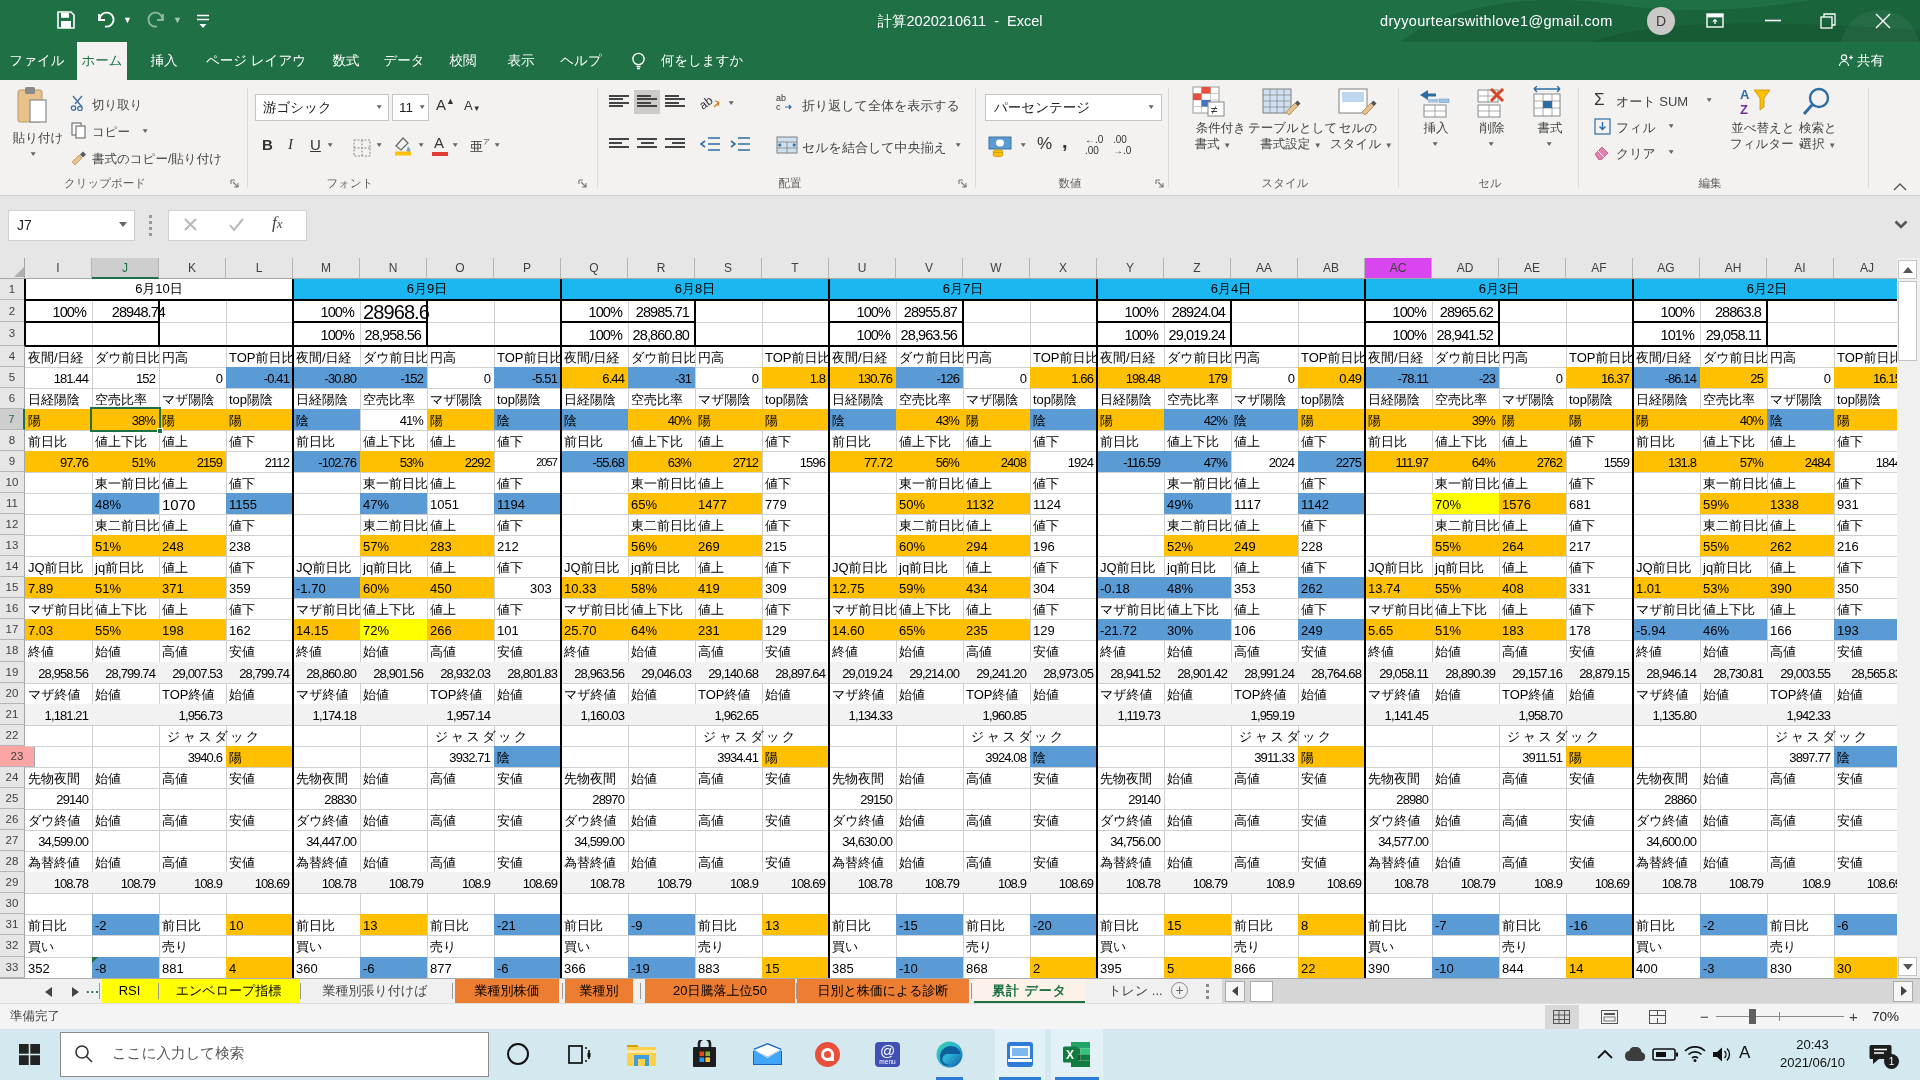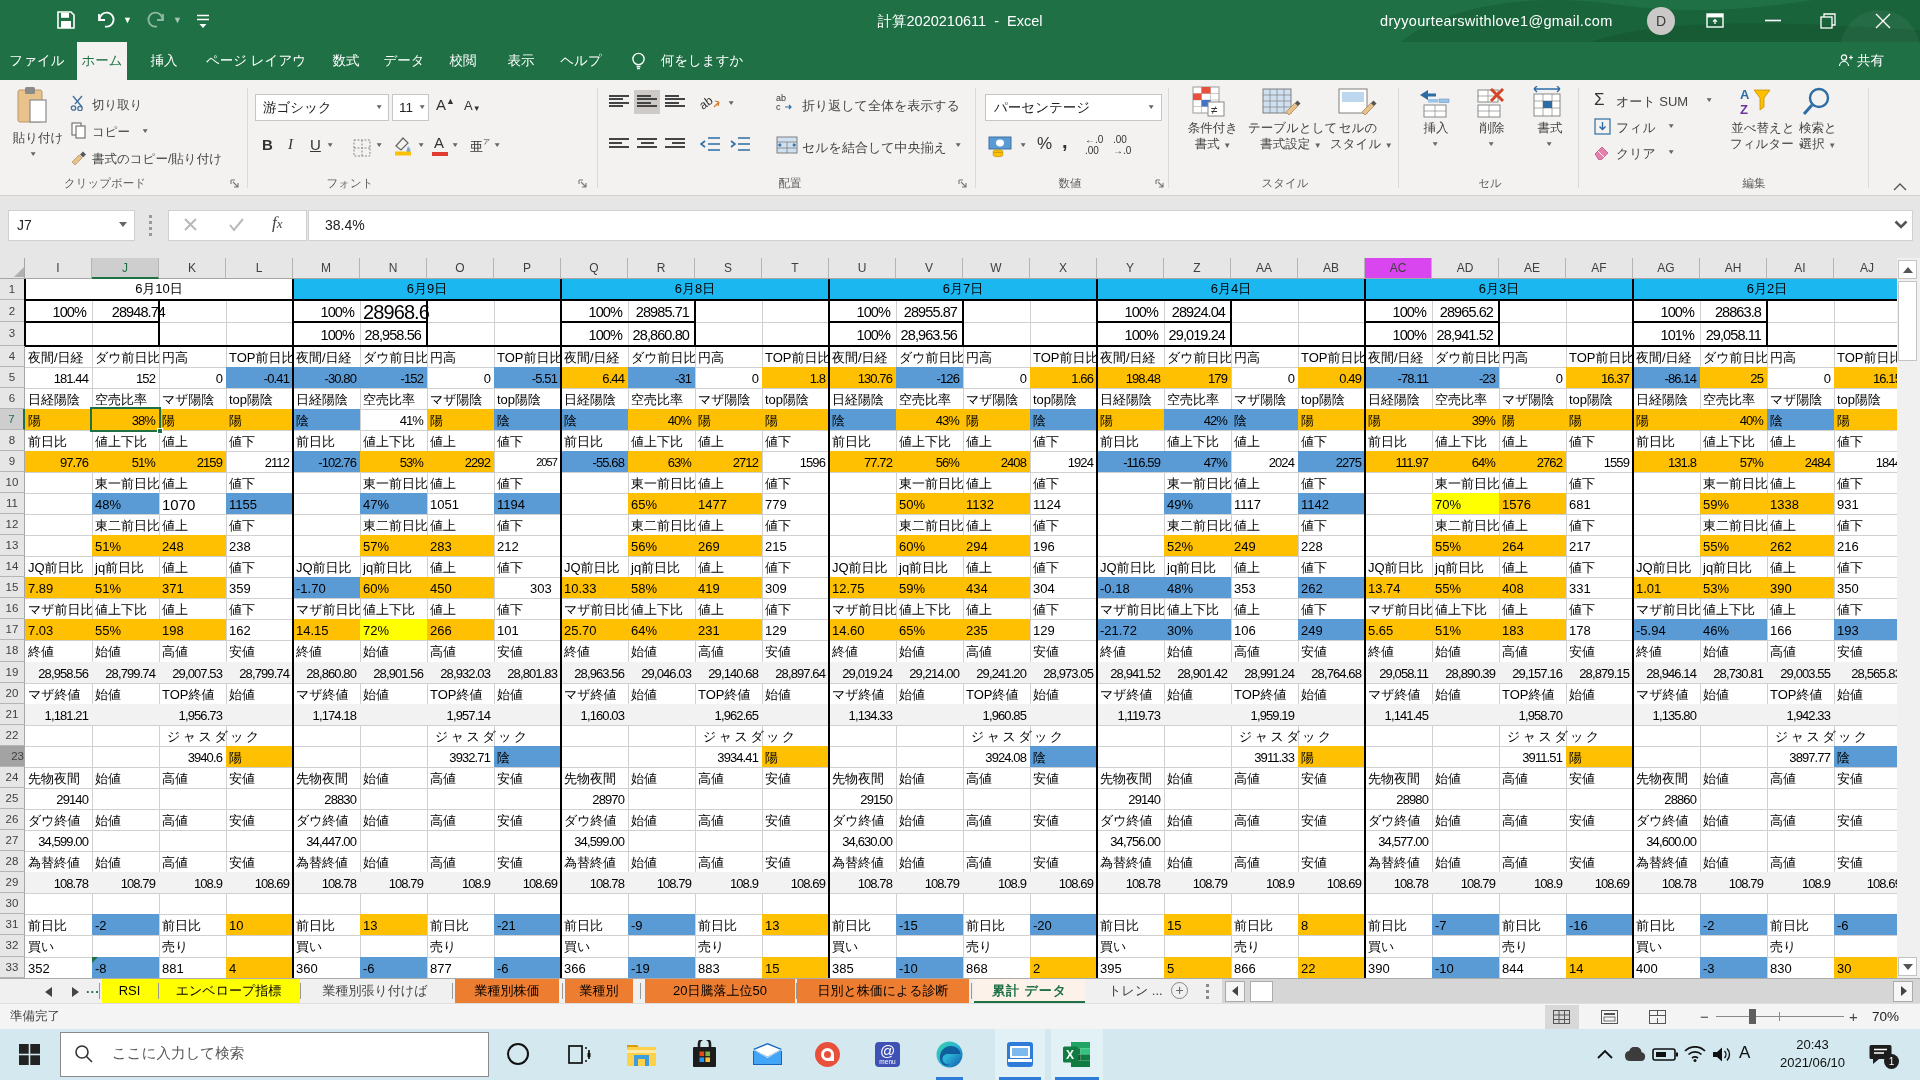--- a/index.html
+++ b/index.html
@@ -239,21 +239,21 @@
   </svg>
 <svg class="abs" style="left:1192px;top:86px" width="36" height="34" viewBox="0 0 36 34">
     <rect x="1" y="1" width="26" height="26" fill="#fff" stroke="#999" stroke-width="1"></rect>
     <path d="M1 7.5 h26 M1 14 h26 M1 20.5 h26 M9.5 1 v26 M18.5 1 v26" stroke="#bbb" stroke-width="0.8"></path>
     <rect x="9.5" y="1" width="9" height="6.5" fill="#e8503c"></rect>
     <rect x="1" y="7.5" width="8.5" height="6.5" fill="#e8503c"></rect>
     <rect x="9.5" y="14" width="9" height="6.5" fill="#4472c4"></rect>
     <rect x="16" y="16" width="16" height="14" fill="#fff" stroke="#888" stroke-width="1"></rect>
     <text x="19" y="28" font-size="12" fill="#333">≠</text>
   </svg>
-<div class="ric" style="left:1180px;top:120px;width:66px;text-align:center">条件付き</div>
+<div class="ric" style="left:1180px;top:120px;width:66px;text-align:right">条件付き</div>
 <div class="ric" style="left:1180px;top:136px;width:66px;text-align:center">書式 <span style="font-size:8px;color:#666">▼</span></div>
 <svg class="abs" style="left:1262px;top:86px" width="40" height="34" viewBox="0 0 40 34">
     <rect x="1" y="3" width="28" height="24" fill="#cfe0f1" stroke="#7f7f7f" stroke-width="1"></rect>
     <path d="M1 9 h28 M1 15 h28 M1 21 h28 M8 3 v24 M15 3 v24 M22 3 v24" stroke="#7f7f7f" stroke-width="0.7"></path>
     <path d="M24 26 l9 -9 3 3 -9 9 z" fill="#e8c28a" stroke="#a88757" stroke-width="0.8"></path>
     <path d="M33 17 l2.5 -2.5 3 3 -2.5 2.5 z" fill="#555"></path>
   </svg>
 <div class="ric" style="left:1248px;top:120px;width:86px;text-align:center">テーブルとして</div>
 <div class="ric" style="left:1248px;top:136px;width:86px;text-align:center">書式設定 <span style="font-size:8px;color:#666">▼</span></div>
 <svg class="abs" style="left:1338px;top:86px" width="40" height="34" viewBox="0 0 40 34">
@@ -313,37 +313,36 @@
     <path d="M14 4 h16 l-6 8 v9 l-4 3 v-12 z" fill="#fec000" stroke="#c49000" stroke-width="0.8"></path>
   </svg>
 <div class="ric" style="left:1730px;top:120px;width:66px;text-align:center">並べ替えと</div>
 <div class="ric" style="left:1730px;top:136px;width:66px;text-align:center">フィルター <span style="font-size:8px;color:#666">▼</span></div>
 <svg class="abs" style="left:1800px;top:86px" width="34" height="32" viewBox="0 0 34 32">
     <circle cx="19" cy="12" r="9" fill="none" stroke="#2d6da4" stroke-width="2.4"></circle>
     <path d="M12 19 L4 28" stroke="#2d6da4" stroke-width="3"></path>
   </svg>
 <div class="ric" style="left:1790px;top:120px;width:56px;text-align:center">検索と</div>
 <div class="ric" style="left:1790px;top:136px;width:56px;text-align:center">選択 <span style="font-size:8px;color:#666">▼</span></div>
-<div class="grplbl" style="left:1704px;top:176px;width:100px">編集</div>
+<div class="grplbl" style="left:1660px;top:176px;width:100px">編集</div>
 <svg class="abs" style="left:1893px;top:182px" width="14" height="9" viewBox="0 0 14 9">
     <path d="M1 8 L7 2 L13 8" stroke="#555" stroke-width="1.4" fill="none"></path>
   </svg>
 <div class="abs" id="fbar">
 <div class="abs" style="left:8px;top:14px;width:127px;height:31px;background:#fff;border:1px solid #d0d0d0;font-size:14px;color:#222;line-height:29px;padding-left:8px">J7</div>
 <div class="abs" style="left:119px;top:26px;width:0;height:0;border-left:4.5px solid transparent;border-right:4.5px solid transparent;border-top:5px solid #666"></div>
 <div class="abs" style="left:149px;top:19px;width:3px;height:21px;background:repeating-linear-gradient(#9a9a9a 0 3px,transparent 3px 6px)"></div>
 <div class="abs" style="left:168px;top:14px;width:139px;height:31px;background:#fff;border:1px solid #d0d0d0"></div>
 <svg class="abs" style="left:183px;top:21px" width="15" height="15" viewBox="0 0 15 15">
       <path d="M2 2 L13 13 M13 2 L2 13" stroke="#b8b8b8" stroke-width="2"></path>
     </svg>
 <svg class="abs" style="left:228px;top:21px" width="17" height="15" viewBox="0 0 17 15">
       <path d="M2 8 L6 13 L15 2" stroke="#b8b8b8" stroke-width="2" fill="none"></path>
     </svg>
 <div class="abs" style="left:272px;top:17px;font-size:17px;font-style:italic;font-family:'Liberation Serif',serif;color:#444">f<span style="font-size:13px">x</span></div>
-<div class="abs" style="left:308px;top:14px;width:1605px;height:31px;background:#fff;border:1px solid #d0d0d0;font-size:14px;color:#222;line-height:29px;padding-left:16px">38.4%</div>
 <svg class="abs" style="left:1894px;top:24px" width="14" height="9" viewBox="0 0 14 9">
       <path d="M1.5 1.5 L7 7 L12.5 1.5" stroke="#555" stroke-width="2.6" fill="none"></path>
     </svg>
 </div>
 <div class="abs" id="grid">
 <div class="hdr" style="left:0;top:0;width:25px;height:21px;border-right:1px solid #a6a6a6;border-bottom:1px solid #a6a6a6"></div>
 <div class="abs" style="left:14px;top:9px;width:0;height:0;border-left:10px solid transparent;border-bottom:10px solid #b0b0b0"></div>
 <div class="hdr" style="left:25px;top:0;width:67px;height:21px;line-height:20px;background:#e6e6e6;color:#3f3f3f;border-right:1px solid #b5b5b5;border-bottom:1px solid #a6a6a6">I</div>
 <div class="hdr" style="left:92px;top:0;width:67px;height:21px;line-height:20px;background:#cecece;color:#1e7145;border-right:1px solid #b5b5b5;border-bottom:2px solid #1e7145">J</div>
 <div class="hdr" style="left:159px;top:0;width:67px;height:21px;line-height:20px;background:#e6e6e6;color:#3f3f3f;border-right:1px solid #b5b5b5;border-bottom:1px solid #a6a6a6">K</div>
@@ -387,21 +386,21 @@
 <div class="hdr" style="left:0;top:277.13px;width:25px;height:21.07px;line-height:21.07px;background:#e6e6e6;color:#3f3f3f;font-size:11.5px;border-right:1px solid #a6a6a6;border-bottom:1px solid #b5b5b5;text-align:center">13</div>
 <div class="hdr" style="left:0;top:298.20px;width:25px;height:21.07px;line-height:21.07px;background:#e6e6e6;color:#3f3f3f;font-size:11.5px;border-right:1px solid #a6a6a6;border-bottom:1px solid #b5b5b5;text-align:center">14</div>
 <div class="hdr" style="left:0;top:319.27px;width:25px;height:21.07px;line-height:21.07px;background:#e6e6e6;color:#3f3f3f;font-size:11.5px;border-right:1px solid #a6a6a6;border-bottom:1px solid #b5b5b5;text-align:center">15</div>
 <div class="hdr" style="left:0;top:340.34px;width:25px;height:21.07px;line-height:21.07px;background:#e6e6e6;color:#3f3f3f;font-size:11.5px;border-right:1px solid #a6a6a6;border-bottom:1px solid #b5b5b5;text-align:center">16</div>
 <div class="hdr" style="left:0;top:361.41px;width:25px;height:21.07px;line-height:21.07px;background:#e6e6e6;color:#3f3f3f;font-size:11.5px;border-right:1px solid #a6a6a6;border-bottom:1px solid #b5b5b5;text-align:center">17</div>
 <div class="hdr" style="left:0;top:382.48px;width:25px;height:21.07px;line-height:21.07px;background:#e6e6e6;color:#3f3f3f;font-size:11.5px;border-right:1px solid #a6a6a6;border-bottom:1px solid #b5b5b5;text-align:center">18</div>
 <div class="hdr" style="left:0;top:403.55px;width:25px;height:21.07px;line-height:21.07px;background:#e6e6e6;color:#3f3f3f;font-size:11.5px;border-right:1px solid #a6a6a6;border-bottom:1px solid #b5b5b5;text-align:center">19</div>
 <div class="hdr" style="left:0;top:424.62px;width:25px;height:21.07px;line-height:21.07px;background:#e6e6e6;color:#3f3f3f;font-size:11.5px;border-right:1px solid #a6a6a6;border-bottom:1px solid #b5b5b5;text-align:center">20</div>
 <div class="hdr" style="left:0;top:445.69px;width:25px;height:21.07px;line-height:21.07px;background:#e6e6e6;color:#3f3f3f;font-size:11.5px;border-right:1px solid #a6a6a6;border-bottom:1px solid #b5b5b5;text-align:center">21</div>
 <div class="hdr" style="left:0;top:466.76px;width:25px;height:21.07px;line-height:21.07px;background:#e6e6e6;color:#3f3f3f;font-size:11.5px;border-right:1px solid #a6a6a6;border-bottom:1px solid #b5b5b5;text-align:center">22</div>
-<div class="hdr" style="left:0;top:487.83px;width:25px;height:21.07px;line-height:21.07px;background:#a3a3a3;color:#3f3f3f;font-size:11.5px;border-right:1px solid #a6a6a6;border-bottom:1px solid #b5b5b5;text-align:right">23</div>
+<div class="hdr" style="left:0;top:487.83px;width:35px;height:21.07px;line-height:21.07px;background:#fca5a5;color:#3f3f3f;font-size:11.5px;border-right:1px solid #a6a6a6;border-bottom:1px solid #b5b5b5;text-align:center">23</div>
 <div class="hdr" style="left:0;top:508.90px;width:25px;height:21.07px;line-height:21.07px;background:#e6e6e6;color:#3f3f3f;font-size:11.5px;border-right:1px solid #a6a6a6;border-bottom:1px solid #b5b5b5;text-align:center">24</div>
 <div class="hdr" style="left:0;top:529.97px;width:25px;height:21.07px;line-height:21.07px;background:#e6e6e6;color:#3f3f3f;font-size:11.5px;border-right:1px solid #a6a6a6;border-bottom:1px solid #b5b5b5;text-align:center">25</div>
 <div class="hdr" style="left:0;top:551.04px;width:25px;height:21.07px;line-height:21.07px;background:#e6e6e6;color:#3f3f3f;font-size:11.5px;border-right:1px solid #a6a6a6;border-bottom:1px solid #b5b5b5;text-align:center">26</div>
 <div class="hdr" style="left:0;top:572.11px;width:25px;height:21.07px;line-height:21.07px;background:#e6e6e6;color:#3f3f3f;font-size:11.5px;border-right:1px solid #a6a6a6;border-bottom:1px solid #b5b5b5;text-align:center">27</div>
 <div class="hdr" style="left:0;top:593.18px;width:25px;height:21.07px;line-height:21.07px;background:#e6e6e6;color:#3f3f3f;font-size:11.5px;border-right:1px solid #a6a6a6;border-bottom:1px solid #b5b5b5;text-align:center">28</div>
 <div class="hdr" style="left:0;top:614.25px;width:25px;height:21.07px;line-height:21.07px;background:#e6e6e6;color:#3f3f3f;font-size:11.5px;border-right:1px solid #a6a6a6;border-bottom:1px solid #b5b5b5;text-align:center">29</div>
 <div class="hdr" style="left:0;top:635.32px;width:25px;height:21.07px;line-height:21.07px;background:#e6e6e6;color:#3f3f3f;font-size:11.5px;border-right:1px solid #a6a6a6;border-bottom:1px solid #b5b5b5;text-align:center">30</div>
 <div class="hdr" style="left:0;top:656.39px;width:25px;height:21.07px;line-height:21.07px;background:#e6e6e6;color:#3f3f3f;font-size:11.5px;border-right:1px solid #a6a6a6;border-bottom:1px solid #b5b5b5;text-align:center">31</div>
 <div class="hdr" style="left:0;top:677.46px;width:25px;height:21.07px;line-height:21.07px;background:#e6e6e6;color:#3f3f3f;font-size:11.5px;border-right:1px solid #a6a6a6;border-bottom:1px solid #b5b5b5;text-align:center">32</div>
 <div class="hdr" style="left:0;top:698.53px;width:25px;height:21.47px;line-height:21.47px;background:#e6e6e6;color:#3f3f3f;font-size:11.5px;border-right:1px solid #a6a6a6;border-bottom:1px solid #b5b5b5;text-align:center">33</div>

